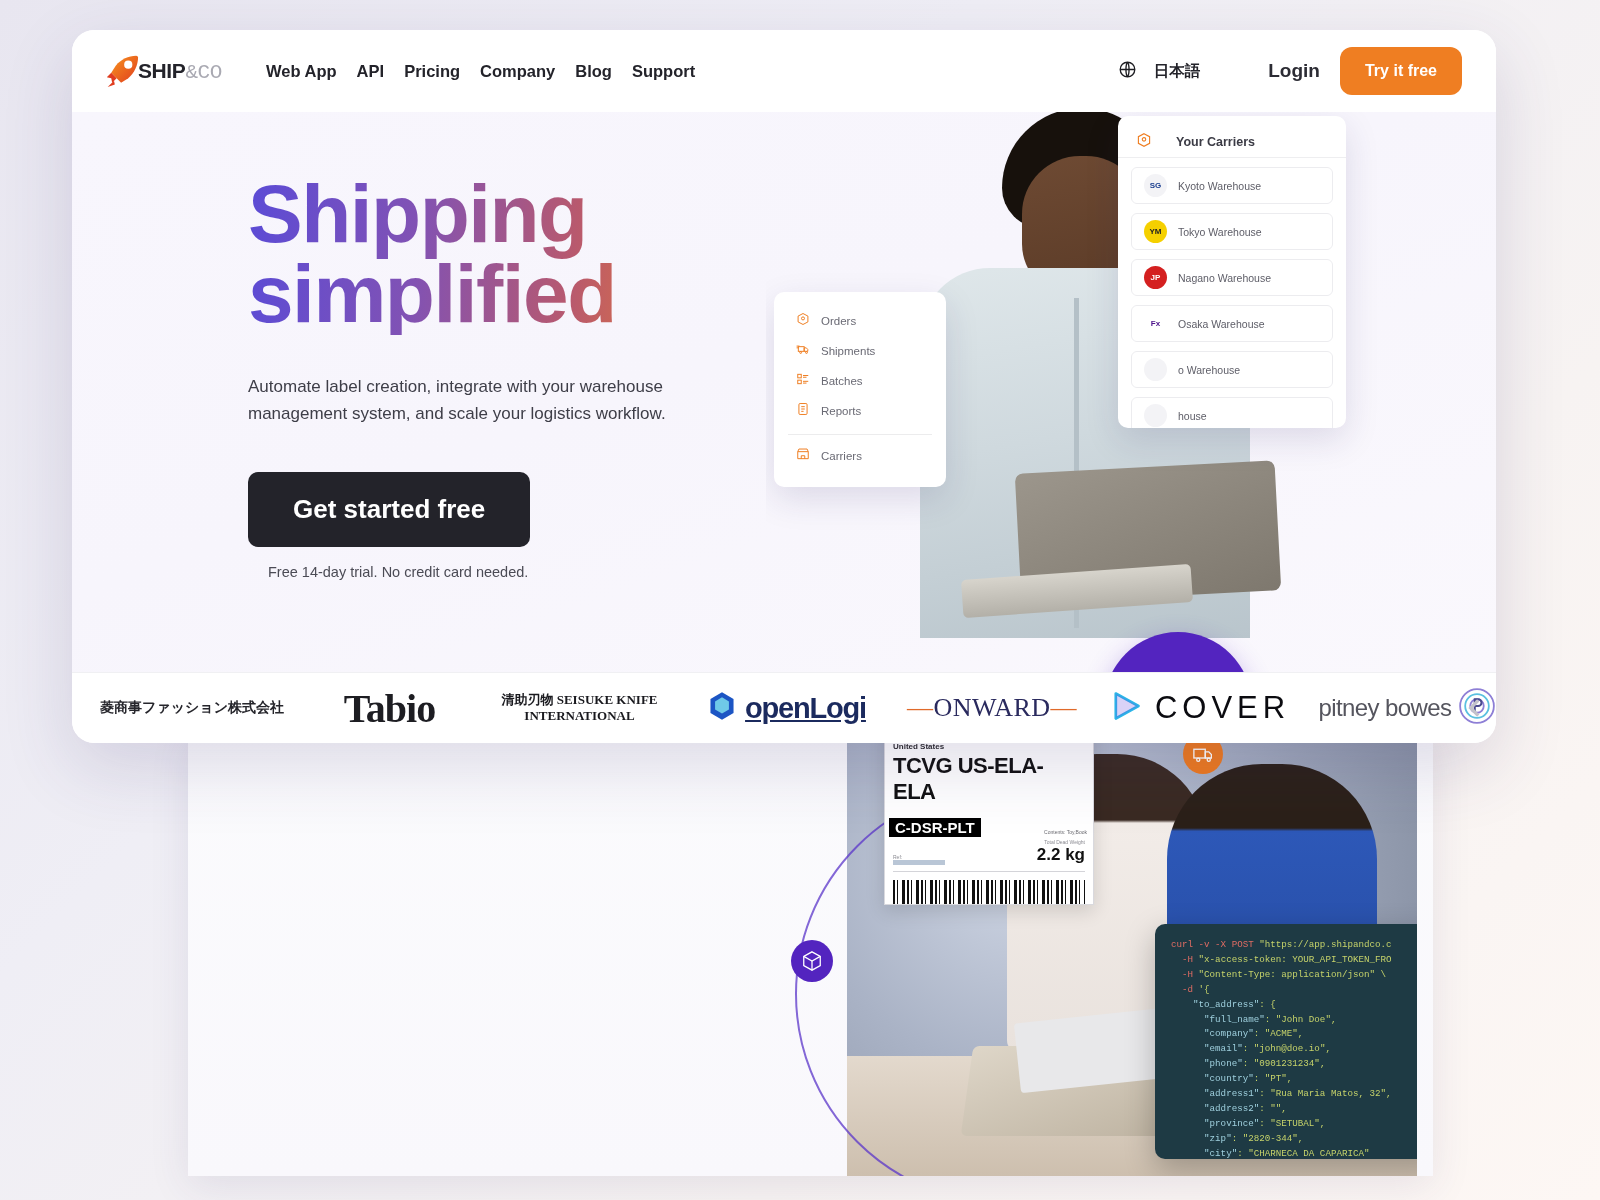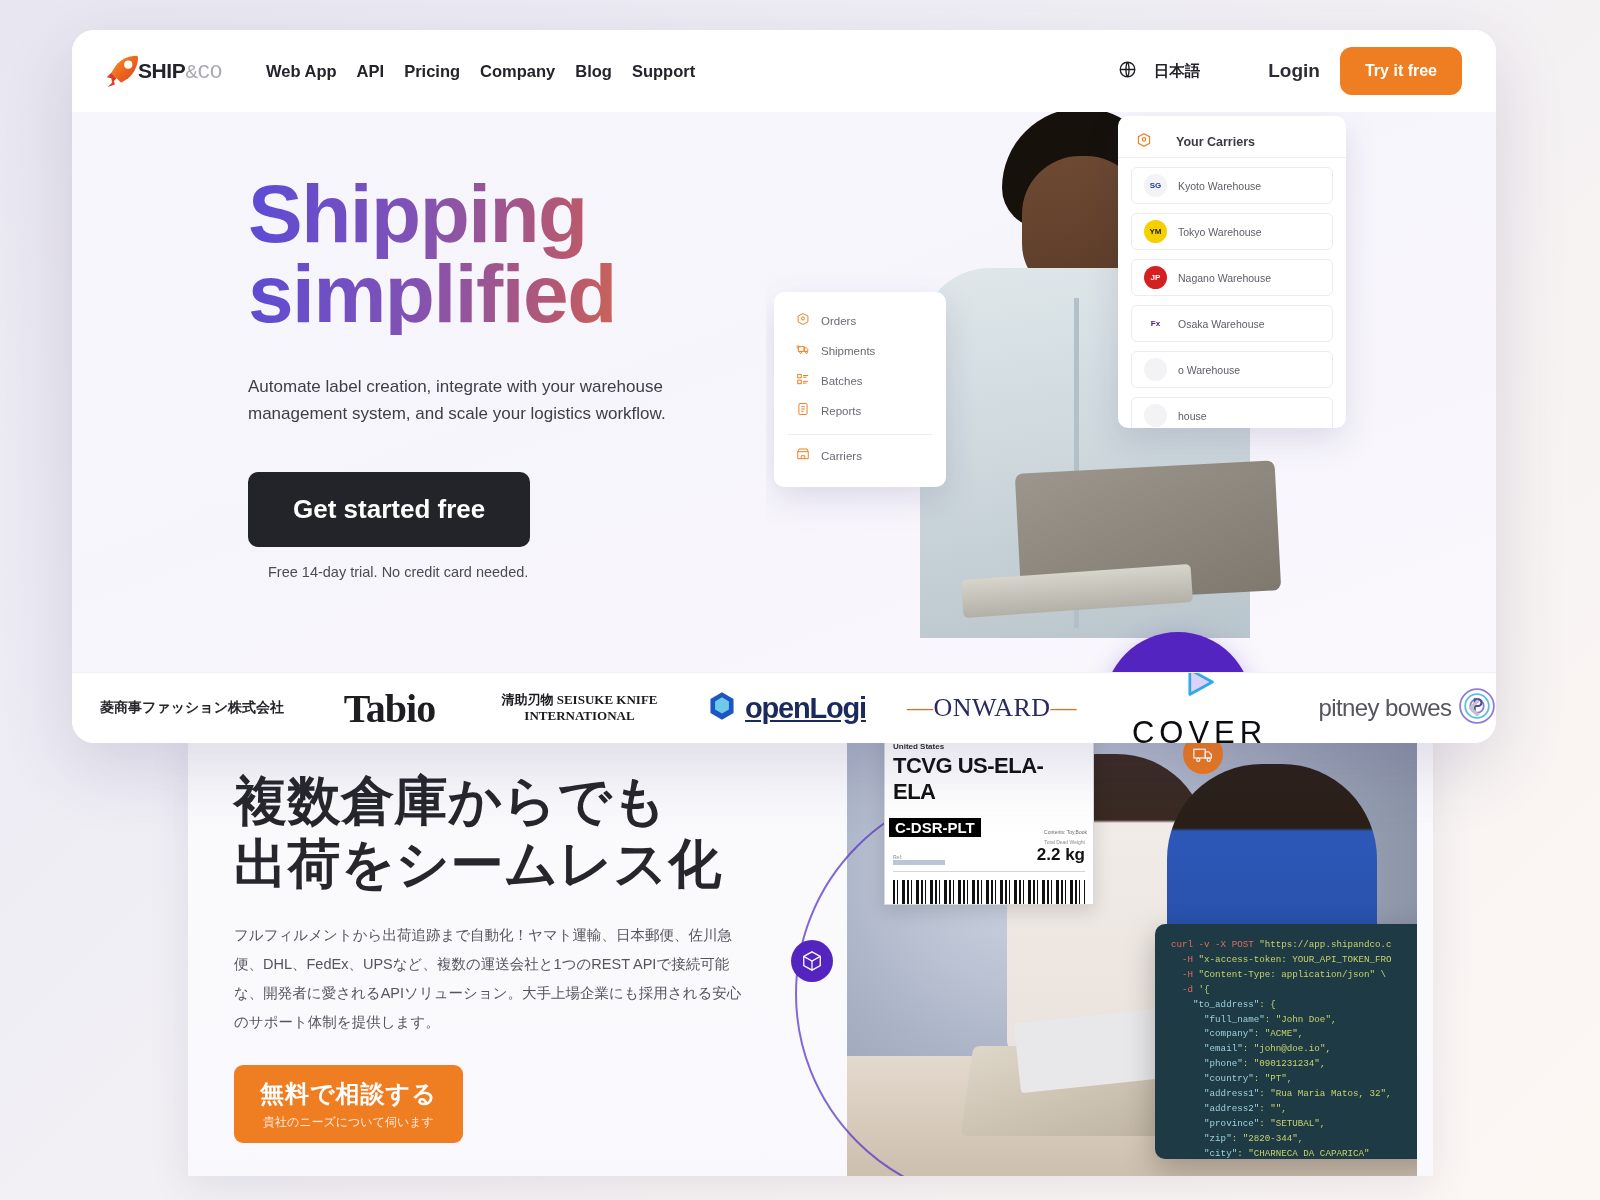--- a/index.html
+++ b/index.html
@@ -209,29 +209,20 @@
     height:71px; color:#1d1d22;}
 
   .arrow-right { position:absolute; right:8px; top:50%; transform:translateY(-50%);
     width:26px; height:26px; color:#c3c3cb; cursor:pointer;}
 </style>
 </head>
 <body>
 
 <section class="section-jp">
 
-  <div class="jp-left">
-    <h2 class="jp-title">複数倉庫からでも
-出荷をシームレス化</h2>
-    <p class="jp-body">フルフィルメントから出荷追跡まで自動化！ヤマト運輸、日本郵便、佐川急便、DHL、FedEx、UPSなど、複数の運送会社と1つのREST APIで接続可能な、開発者に愛されるAPIソリューション。大手上場企業にも採用される安心のサポート体制を提供します。</p>
-    <button class="jp-cta">
-      <span class="jp-cta-main">無料で相談する</span>
-      <span class="jp-cta-sub">貴社のニーズについて伺います</span>
-    </button>
-  </div>
 
   <div class="jp-visual">
     <div class="jp-photo">
       <div class="people-a"></div>
       <div class="people-b"></div>
       <div class="desk"></div>
       <div class="laptop-a"></div>
       <div class="laptop-b"></div>
     </div>
 
@@ -467,21 +458,21 @@
             <path d="M12 5.5 18 9v7l-6 3.5L6 16V9z" fill="#6fc9e8"></path>
           </svg>
       </span>
       <span style="font-size:29px;font-weight:600;letter-spacing:-1.2px;color:#1b2a5e;text-decoration:underline;">openLogi</span>
     </div>
     <div class="item" style="width:200px;font-family:'Liberation Serif',serif;font-size:26px;letter-spacing:.5px;color:#2a2a5e;">
       <span style="color:#e06a2a;">—</span>
         <span>ONWARD</span>
         <span style="color:#e06a2a;">—</span>
     </div>
-    <div class="item" style="width:215px;gap:12px;flex-direction:column;">
+    <div class="item" style="width:215px;gap:12px;">
       <span>
         <svg width="34" height="34" viewBox="0 0 30 30">
             <path d="M6 4 26 15 6 26z" fill="none" stroke="#2ab6e8" stroke-width="2.4" stroke-linejoin="round"></path>
             <path d="M6 4 26 15 6 26z" fill="#6b4ce0" opacity=".25"></path>
           </svg>
       </span>
       <span style="font-size:31px;font-weight:500;letter-spacing:5px;color:#0b0b10;">COVER</span>
     </div>
     <div class="item" style="width:200px;gap:8px;">
       <span style="font-size:24px;color:#55555e;letter-spacing:-.6px;">pitney bowes</span>

